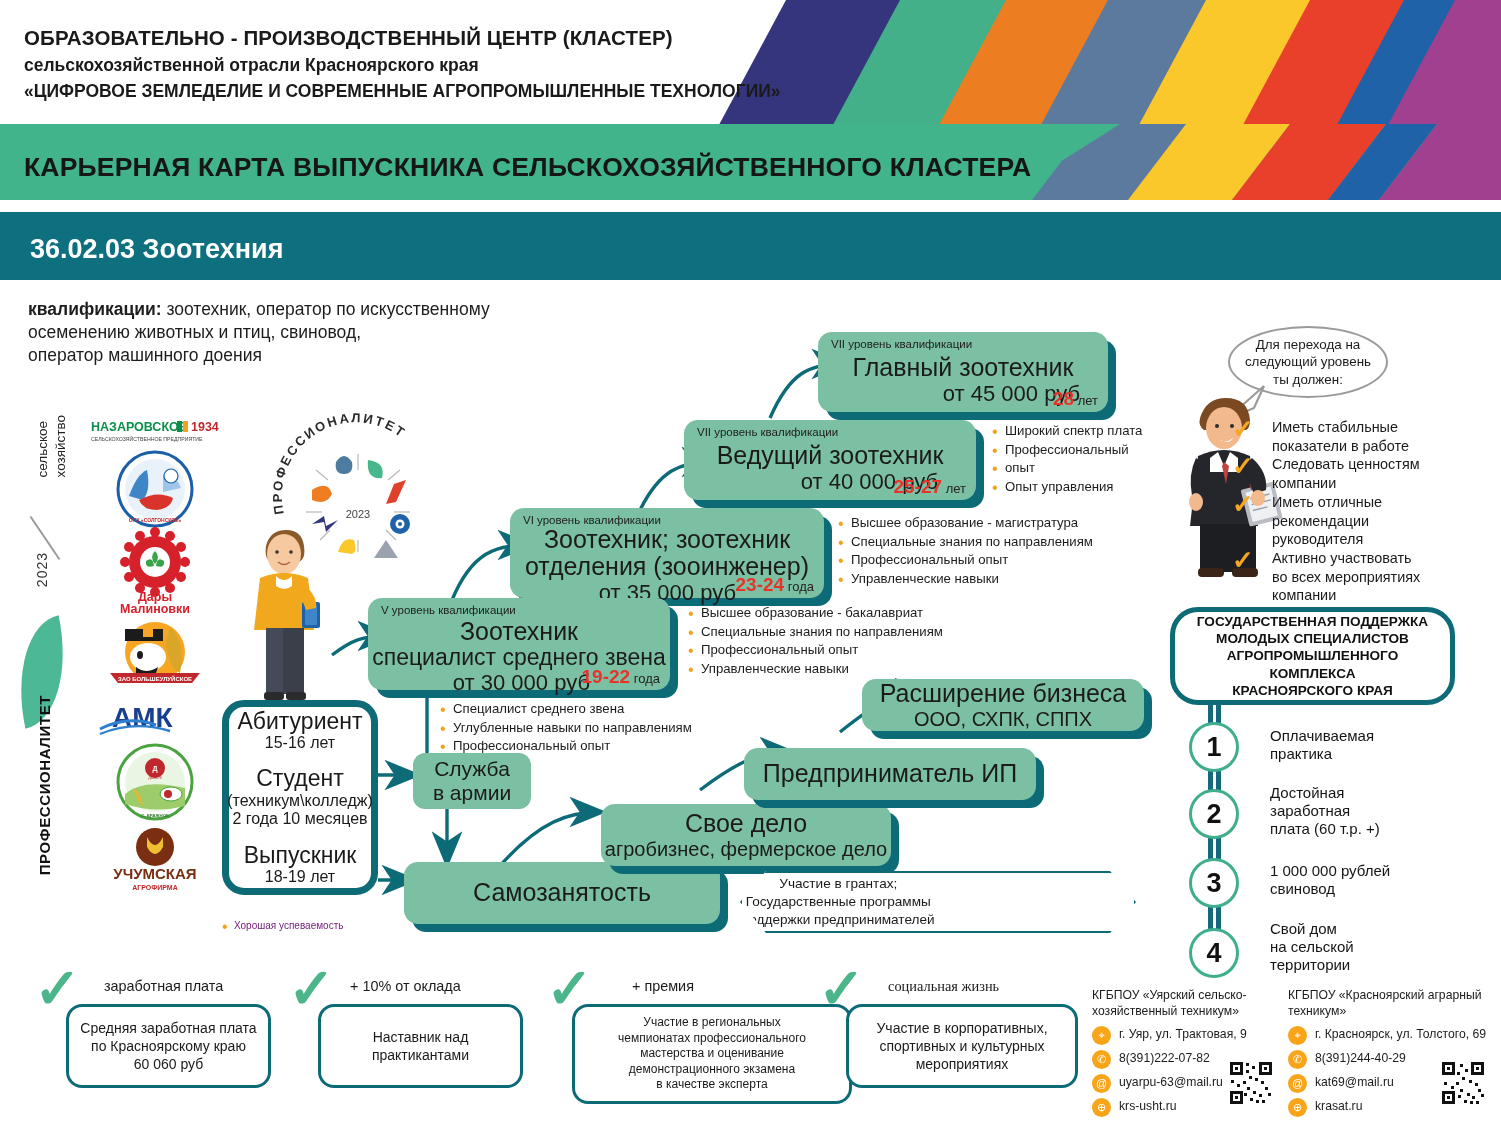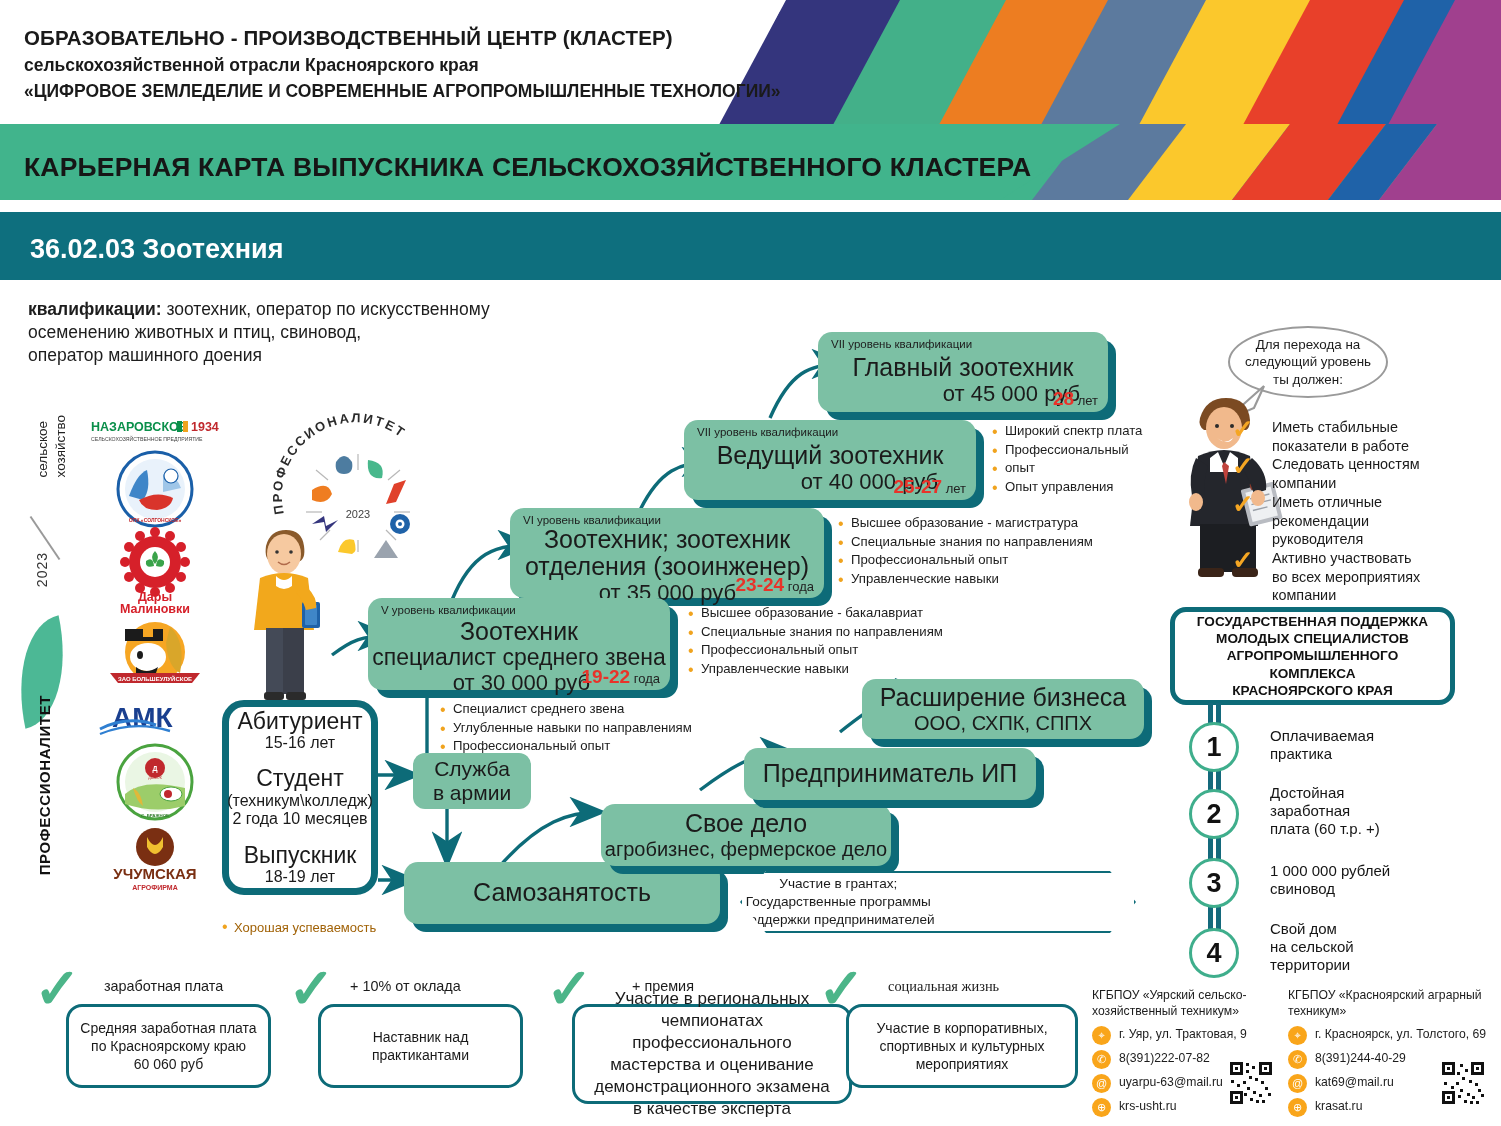--- a/index.html
+++ b/index.html
@@ -87,21 +87,21 @@
   .student-box {
     position: absolute; border: 7px solid #0d6b78; border-radius: 22px;
     background: #fff; display: flex; flex-direction: column;
     align-items: center; justify-content: center; text-align: center;
     color: #1a1a1a;
   }
   .student-box .big { font-size: 23px; line-height: 1.1; }
   .student-box .sm { font-size: 16px; line-height: 1.15; }
   .student-box .gap { height: 14px; }
 
-  .good-note { position: absolute; font-size: 13px; color: #a16207; padding-left: 12px; }
+  .good-note { position: absolute; font-size: 10px; color: #701a75; padding-left: 12px; }
   .good-note::before { content: "•"; position: absolute; left: 0; top: -2px; color: #f0a31e; font-size: 16px; }
 
   .arrowbox {
     position: absolute; border: 2.5px solid #0d6b78; background: #fff;
     display: flex; align-items: center; justify-content: flex-start; text-align: center;
     font-size: 13.6px; color: #1b1b1b; line-height: 1.3;
     clip-path: polygon(0 50%, 26px 0, calc(100% - 26px) 0, 100% 50%, calc(100% - 26px) 100%, 26px 100%);
   }
 
   
@@ -109,21 +109,21 @@
     position: absolute; border: 2.5px solid #9a9a9a; border-radius: 50%;
     background: #fff; display: flex; align-items: center; justify-content: center;
     text-align: center; font-size: 13.4px; color: #1c1c1c; line-height: 1.28;
   }
   .chk-list { position: absolute; font-size: 14.4px; color: #1b1b1b; line-height: 1.3; }
   .chk-row { position: relative; padding-left: 0; }
   .vcheck { position: absolute; color: #f5a623; font-size: 26px; font-weight: bold; line-height: 1; }
 
   
   .gov-box {
-    position: absolute; border: 5px solid #0d6b78; border-radius: 16px; background: #fff;
+    position: absolute; border: 5px solid #0d6b78; border-radius: 28px; background: #fff;
     display: flex; align-items: center; justify-content: center; text-align: center;
     font-size: 13.6px; font-weight: bold; color: #111; line-height: 1.26; padding: 6px 8px;
   }
   .gov-spine { position: absolute; background: #14697c; }
   .num-circle {
     position: absolute; width: 50px; height: 50px; border-radius: 50%;
     border: 3.5px solid #3fae8c; background: #fff;
     display: flex; align-items: center; justify-content: center;
     font-size: 27px; font-weight: bold; color: #111;
   }
@@ -516,21 +516,21 @@
 
   <div class="pbox" style="left:601px; top:804px; width:290px; height:62px;">
     <div class="t1">Свое дело</div>
     <div class="t2">агробизнес, фермерское дело</div>
   </div>
 
   <div class="pbox" style="left:744px; top:748px; width:292px; height:52px;">
     <div class="t1">Предприниматель ИП</div>
   </div>
 
-  <div class="pbox" style="left:862px; top:679px; width:282px; height:60px;">
+  <div class="pbox" style="left:862px; top:679px; width:282px; height:52px;">
     <div class="t1">Расширение бизнеса</div>
     <div class="t2">ООО, СХПК, СППХ</div>
   </div>
 
   <div class="arrowbox" style="left:740px; top:871px; width:396px; height:62px;">
     <div>
       <div>Участие в грантах;</div>
       <div>Государственные программы</div>
       <div>поддержки предпринимателей</div>
     </div>
@@ -664,21 +664,21 @@
   <div class="bcap" style="left:350px; top:978px;">+ 10% от оклада</div>
   <div class="bbox" style="left:318px; top:1004px; width:205px; height:84px;">
     <div>
       <div>Наставник над</div>
       <div>практикантами</div>
     </div>
   </div>
 
   <div class="bcheck" style="left:546px; top:961px;">✓</div>
   <div class="bcap" style="left:632px; top:978px;">+ премия</div>
-  <div class="bbox" style="left:572px; top:1004px; width:280px; height:100px; font-size:17px;">
+  <div class="bbox" style="left:572px; top:1004px; width:280px; height:100px; font-size:12px;">
     <div>
       <div>Участие в региональных</div>
       <div>чемпионатах профессионального</div>
       <div>мастерства и оценивание</div>
       <div>демонстрационного экзамена</div>
       <div>в качестве эксперта</div>
     </div>
   </div>
 
   <div class="bcheck" style="left:818px; top:961px;">✓</div>

